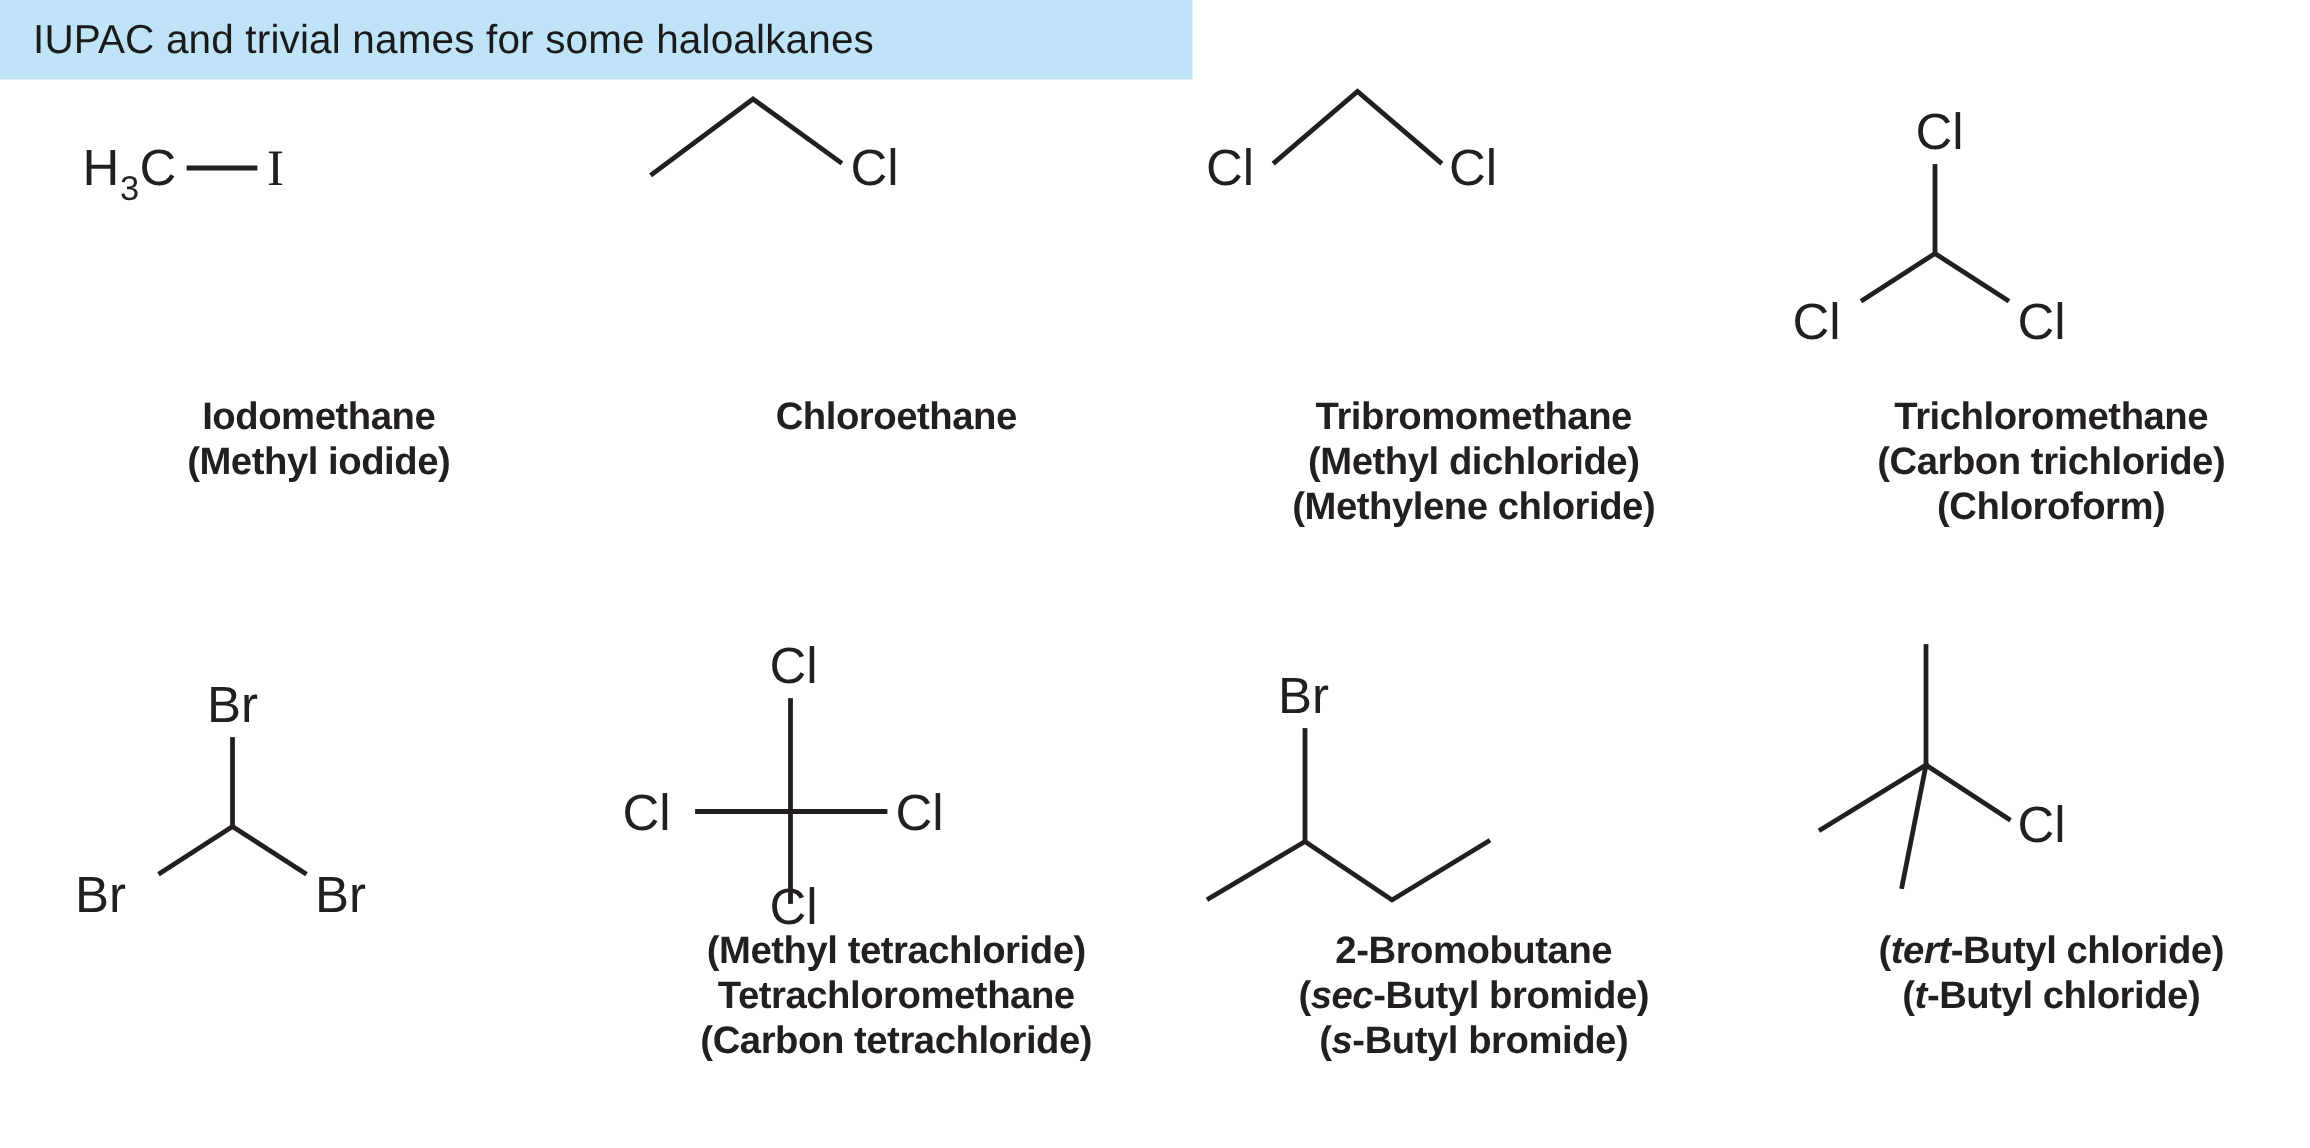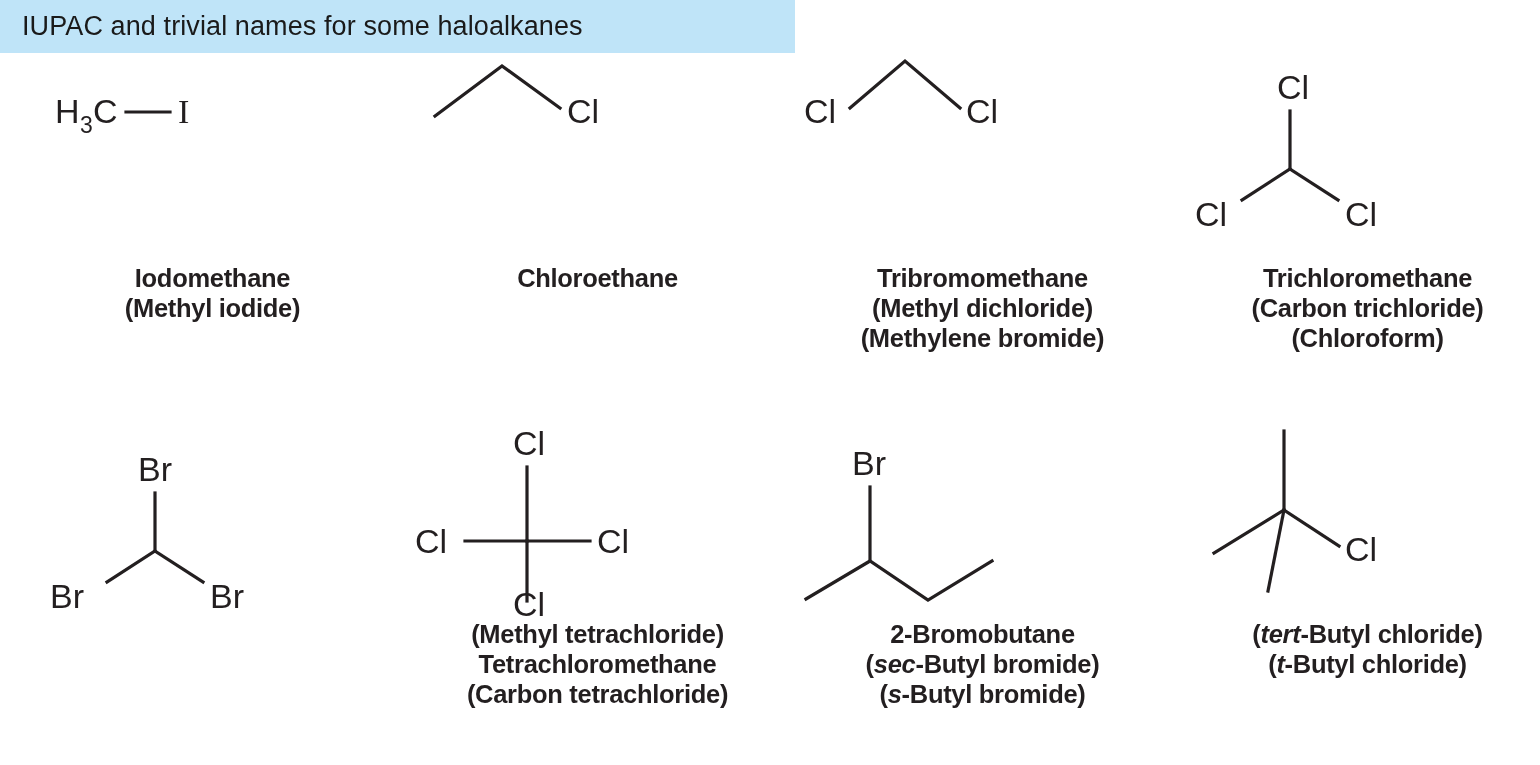--- a/index.html
+++ b/index.html
@@ -155,21 +155,21 @@
       <div class="struct">
         <svg width="385" height="210" viewBox="0 0 385 210">
           <polyline class="bond" points="80,55 135,8 190,55"></polyline>
           <text class="atom" x="34" y="70">Cl</text>
           <text class="atom" x="196" y="70">Cl</text>
         </svg>
       </div>
       <div class="names">
         <div>Tribromomethane</div>
         <div>(Methyl dichloride)</div>
-        <div>(Methylene bromide)</div>
+        <div>(Methylene chloride)</div>
       </div>
     </div>
 
     <div class="cell">
       <div class="struct">
         <svg width="385" height="210" viewBox="0 0 385 210">
           <text class="atom" x="122" y="46">Cl</text>
           <line class="bond" x1="135" y1="58" x2="135" y2="116"></line>
           <line class="bond" x1="135" y1="116" x2="87" y2="147"></line>
           <line class="bond" x1="135" y1="116" x2="183" y2="147"></line>

